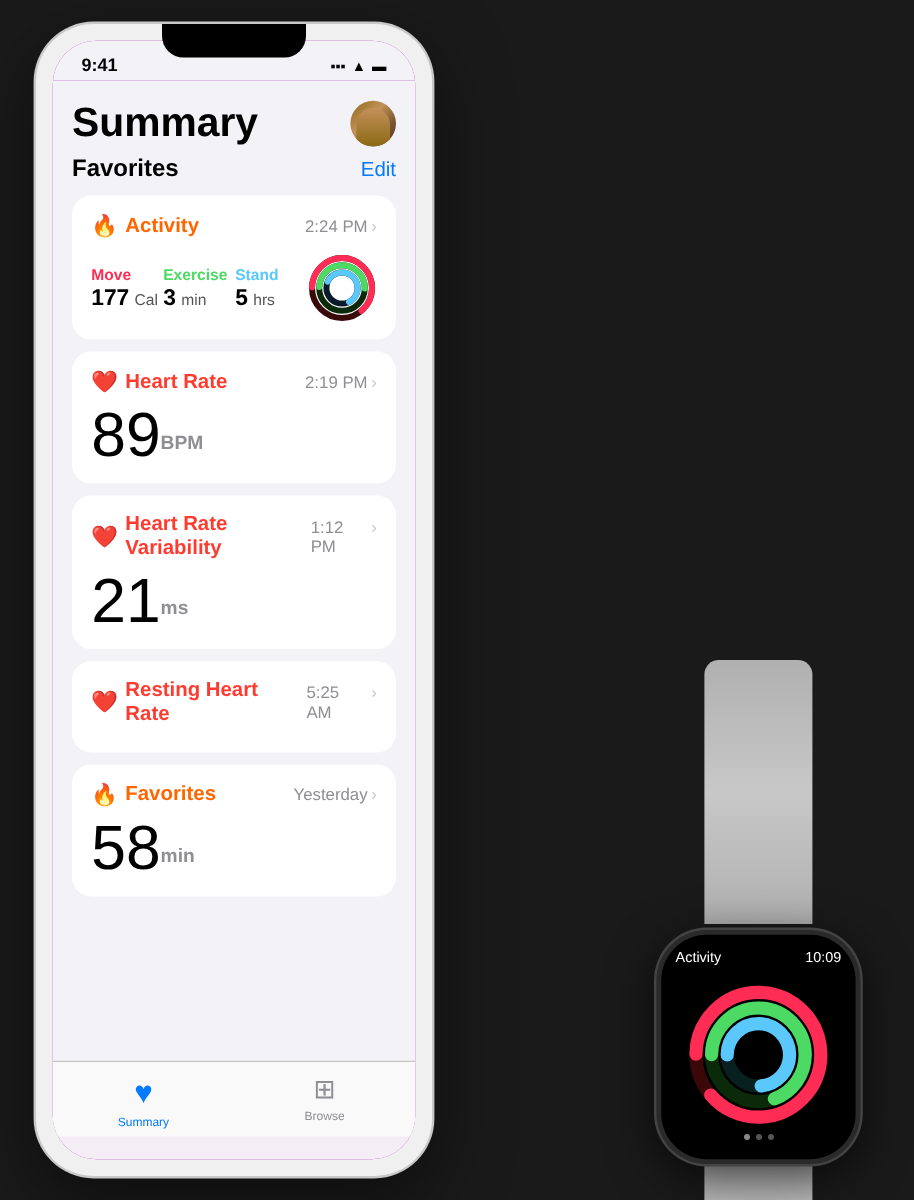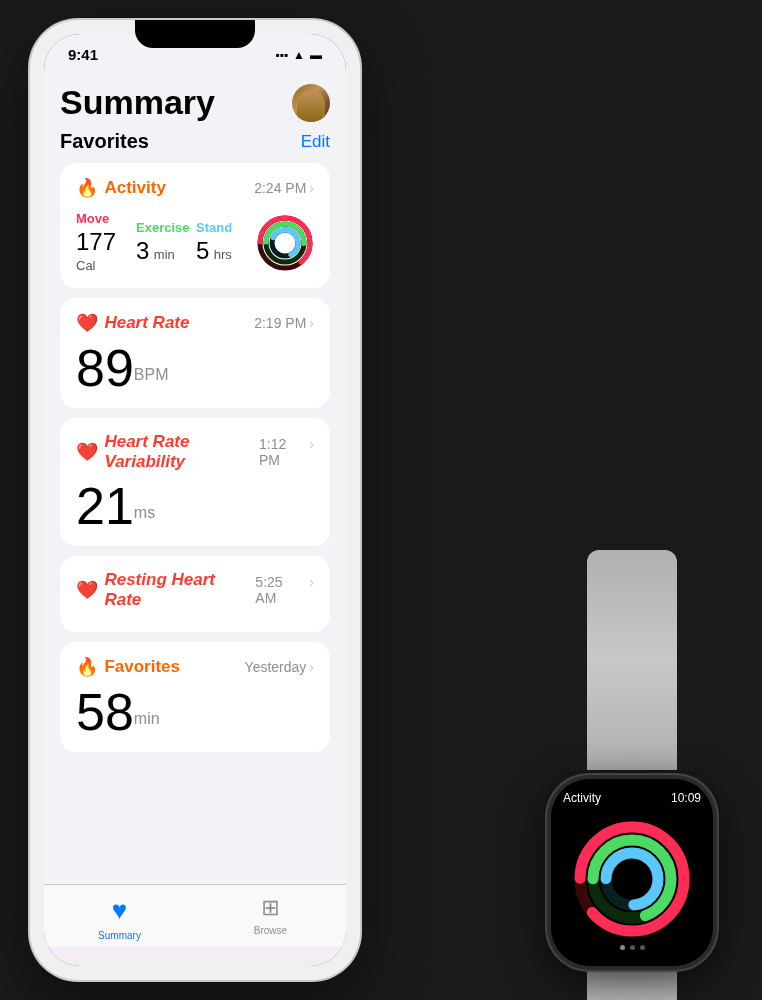--- a/index.html
+++ b/index.html
@@ -180,22 +180,22 @@
     }
     .metric-block {
       flex: 1;
     }
     .metric-label {
       font-size: 13px;
       font-weight: 600;
       margin-bottom: 2px;
     }
     .metric-value {
-      font-size: 24px;
-      font-weight: 400;
+      font-size: 19px;
+      font-weight: 700;
       color: #000;
     }
     .metric-unit {
       font-size: 13px;
       font-weight: 400;
       color: #555;
     }
 
     
     .rings-container {
@@ -210,21 +210,21 @@
 
     
     .big-value {
       font-size: 52px;
       font-weight: 200;
       color: #000;
       line-height: 1;
     }
     .big-unit {
       font-size: 18px;
-      font-weight: 400;
+      font-weight: 700;
       color: #8E8E93;
       vertical-align: super;
       font-size: 16px;
       margin-top: 28px;
     }
 
     
     .flame-icon {
       font-size: 18px;
     }
@@ -367,21 +367,21 @@
       height: 190px;
       background: linear-gradient(180deg, #b0b0b0 0%, #c8c8c8 50%, #b0b0b0 100%);
       border-radius: 0 0 20px 20px;
       z-index: -1;
     }
 
     .red-label { color: #FF2D55; }
     .green-label { color: #4CD964; }
     .blue-label { color: #5AC8FA; }
     .orange-title { color: #FF6600; }
-    .red-title { color: #FF3B30; font-style: italic; }
+    .red-title { color: #FF3B30; }
   </style>
 </head>
 <body>
 
 <div class="phone-shell">
   <div class="notch"></div>
   <div class="phone-screen">
 
     <div class="status-bar">
       <span class="status-time">9:41</span>

